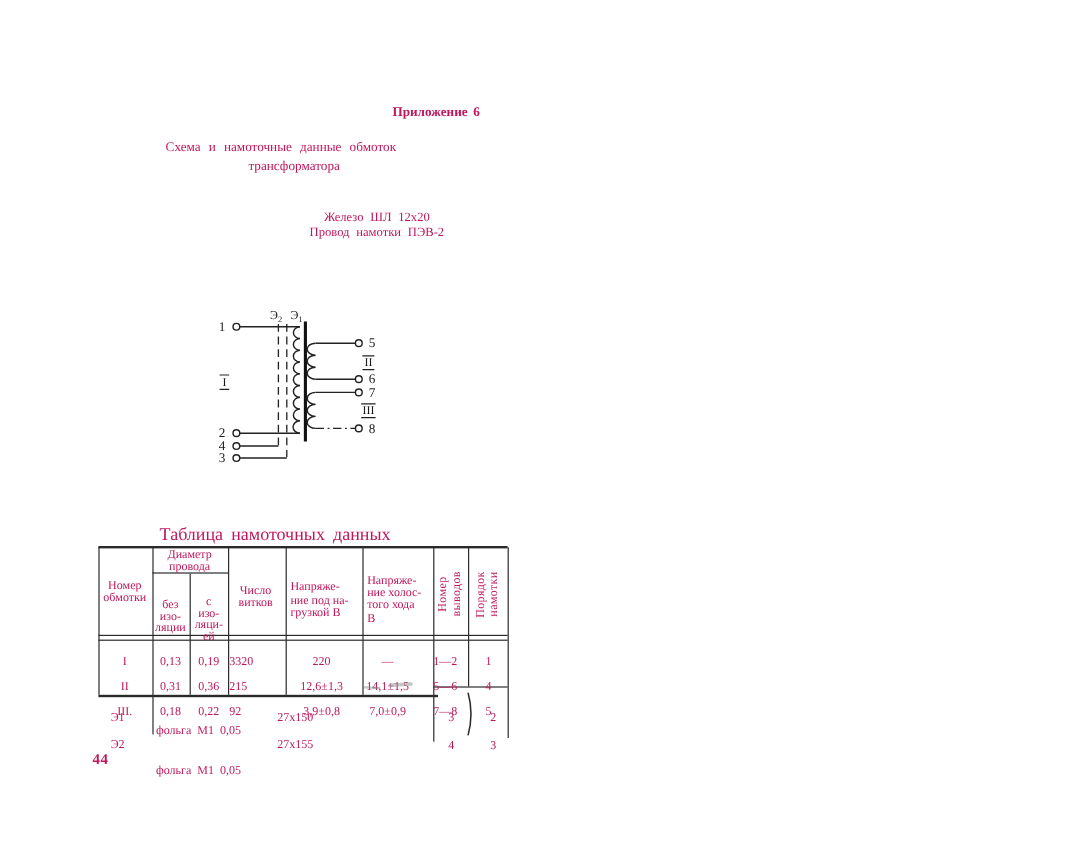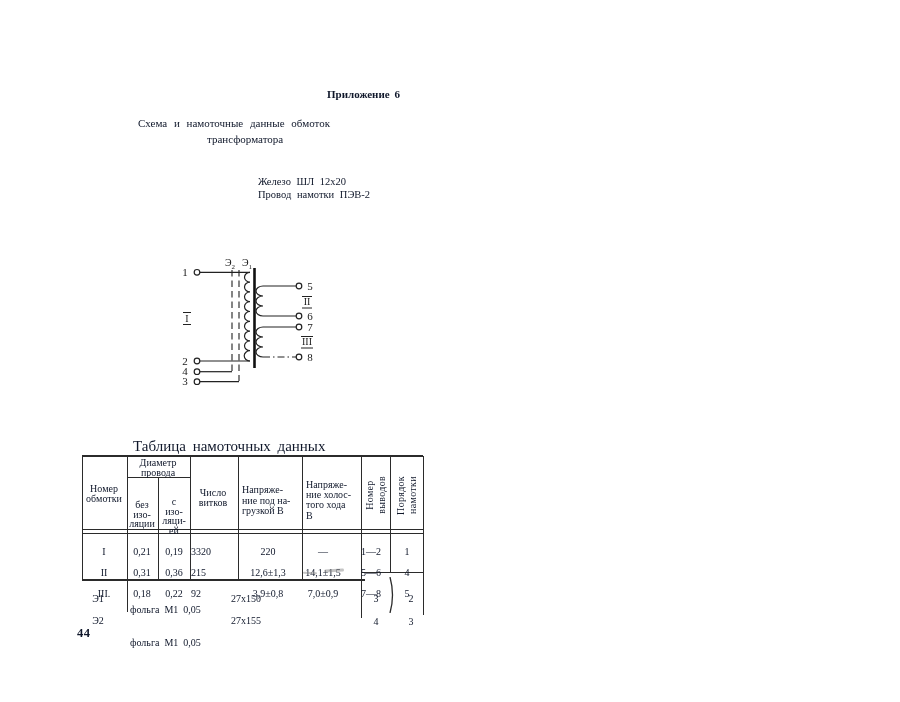--- a/index.html
+++ b/index.html
@@ -1,17 +1,17 @@
 <!DOCTYPE html>
 <html><head>
 <meta charset="utf-8">
 <style>
   html,body{margin:0;padding:0;background:#fff;}
   .page{position:relative;width:900px;height:702px;background:#ffffff;overflow:hidden;
-        font-family:"Liberation Serif","DejaVu Serif",serif;color:#0f172a;}
+        font-family:"Liberation Serif","DejaVu Serif",serif;color:#be185d;}
   .t{position:absolute;white-space:pre-line;font-size:10px;line-height:10.4px;}
   .ctr{transform:translateX(-50%);text-align:center;}
   .rt{text-align:left;}
   .hl,.vl{position:absolute;background:#2b2b2b;}
   .stack span{display:block;}
   .rotbox{position:absolute;display:flex;align-items:center;justify-content:center;}
   .rot{writing-mode:vertical-rl;transform:rotate(180deg);white-space:pre-line;
        font-size:10px;line-height:11.5px;text-align:center;letter-spacing:.3px;}
   .appendix{position:absolute;font-size:11px;font-weight:600;word-spacing:2px;}
   .title{position:absolute;font-size:11px;word-spacing:4px;text-align:center;}
@@ -22,21 +22,21 @@
   svg text{font-family:"Liberation Serif","DejaVu Serif",serif;fill:#1a1a1a;}
 </style>
 </head>
 <body>
 
 <div class="page">
 
   <div class="appendix" style="left:327px;top:88px;">Приложение 6</div>
   <div class="title" style="left:138px;top:117px;">Схема и намоточные данные обмоток</div>
   <div class="title" style="left:207px;top:133px;font-family:Liberation Serif, serif;">трансформатора</div>
-  <div class="spec" style="left:258px;top:176px;text-align:center;">Железо ШЛ 12х20</div>
+  <div class="spec" style="left:270px;top:176px;text-align:center;">Железо ШЛ 12х20</div>
   <div class="spec" style="left:258px;top:189px;">Провод намотки ПЭВ-2</div>
 
   <svg style="position:absolute;left:170px;top:244px;" width="165" height="156" viewBox="0 0 165 156">
 
     <text x="55" y="22" font-size="10"><tspan>Э</tspan><tspan dy="2.5" font-size="7">2</tspan></text>
     <text x="72" y="22" font-size="10"><tspan>Э</tspan><tspan dy="2.5" font-size="7">1</tspan></text>
 
     <line x1="30" y1="28.3" x2="80" y2="28.3" stroke="#222" stroke-width="1.2"></line>
     <line x1="30" y1="117" x2="80" y2="117" stroke="#222" stroke-width="1.2"></line>
     <line x1="30" y1="127.7" x2="62" y2="127.7" stroke="#222" stroke-width="1.2"></line>
@@ -138,21 +138,21 @@
     <div class="rot">Порядок
 намотки</div>
   </div>
 
   <div class="t ctr stack" style="left:104px;top:537px;">
     <span>I</span>
     <span>II</span>
     <span>III.</span>
   </div>
   <div class="t ctr stack" style="left:142px;top:537px;">
-    <span>0,21</span>
+    <span>0,13</span>
     <span>0,31</span>
     <span>0,18</span>
   </div>
   <div class="t ctr stack" style="left:174px;top:537px;">
     <span>0,19</span>
     <span>0,36</span>
     <span>0,22</span>
   </div>
   <div class="t rt stack" style="left:191px;top:537px;width:34px;">
     <span>3320</span>

